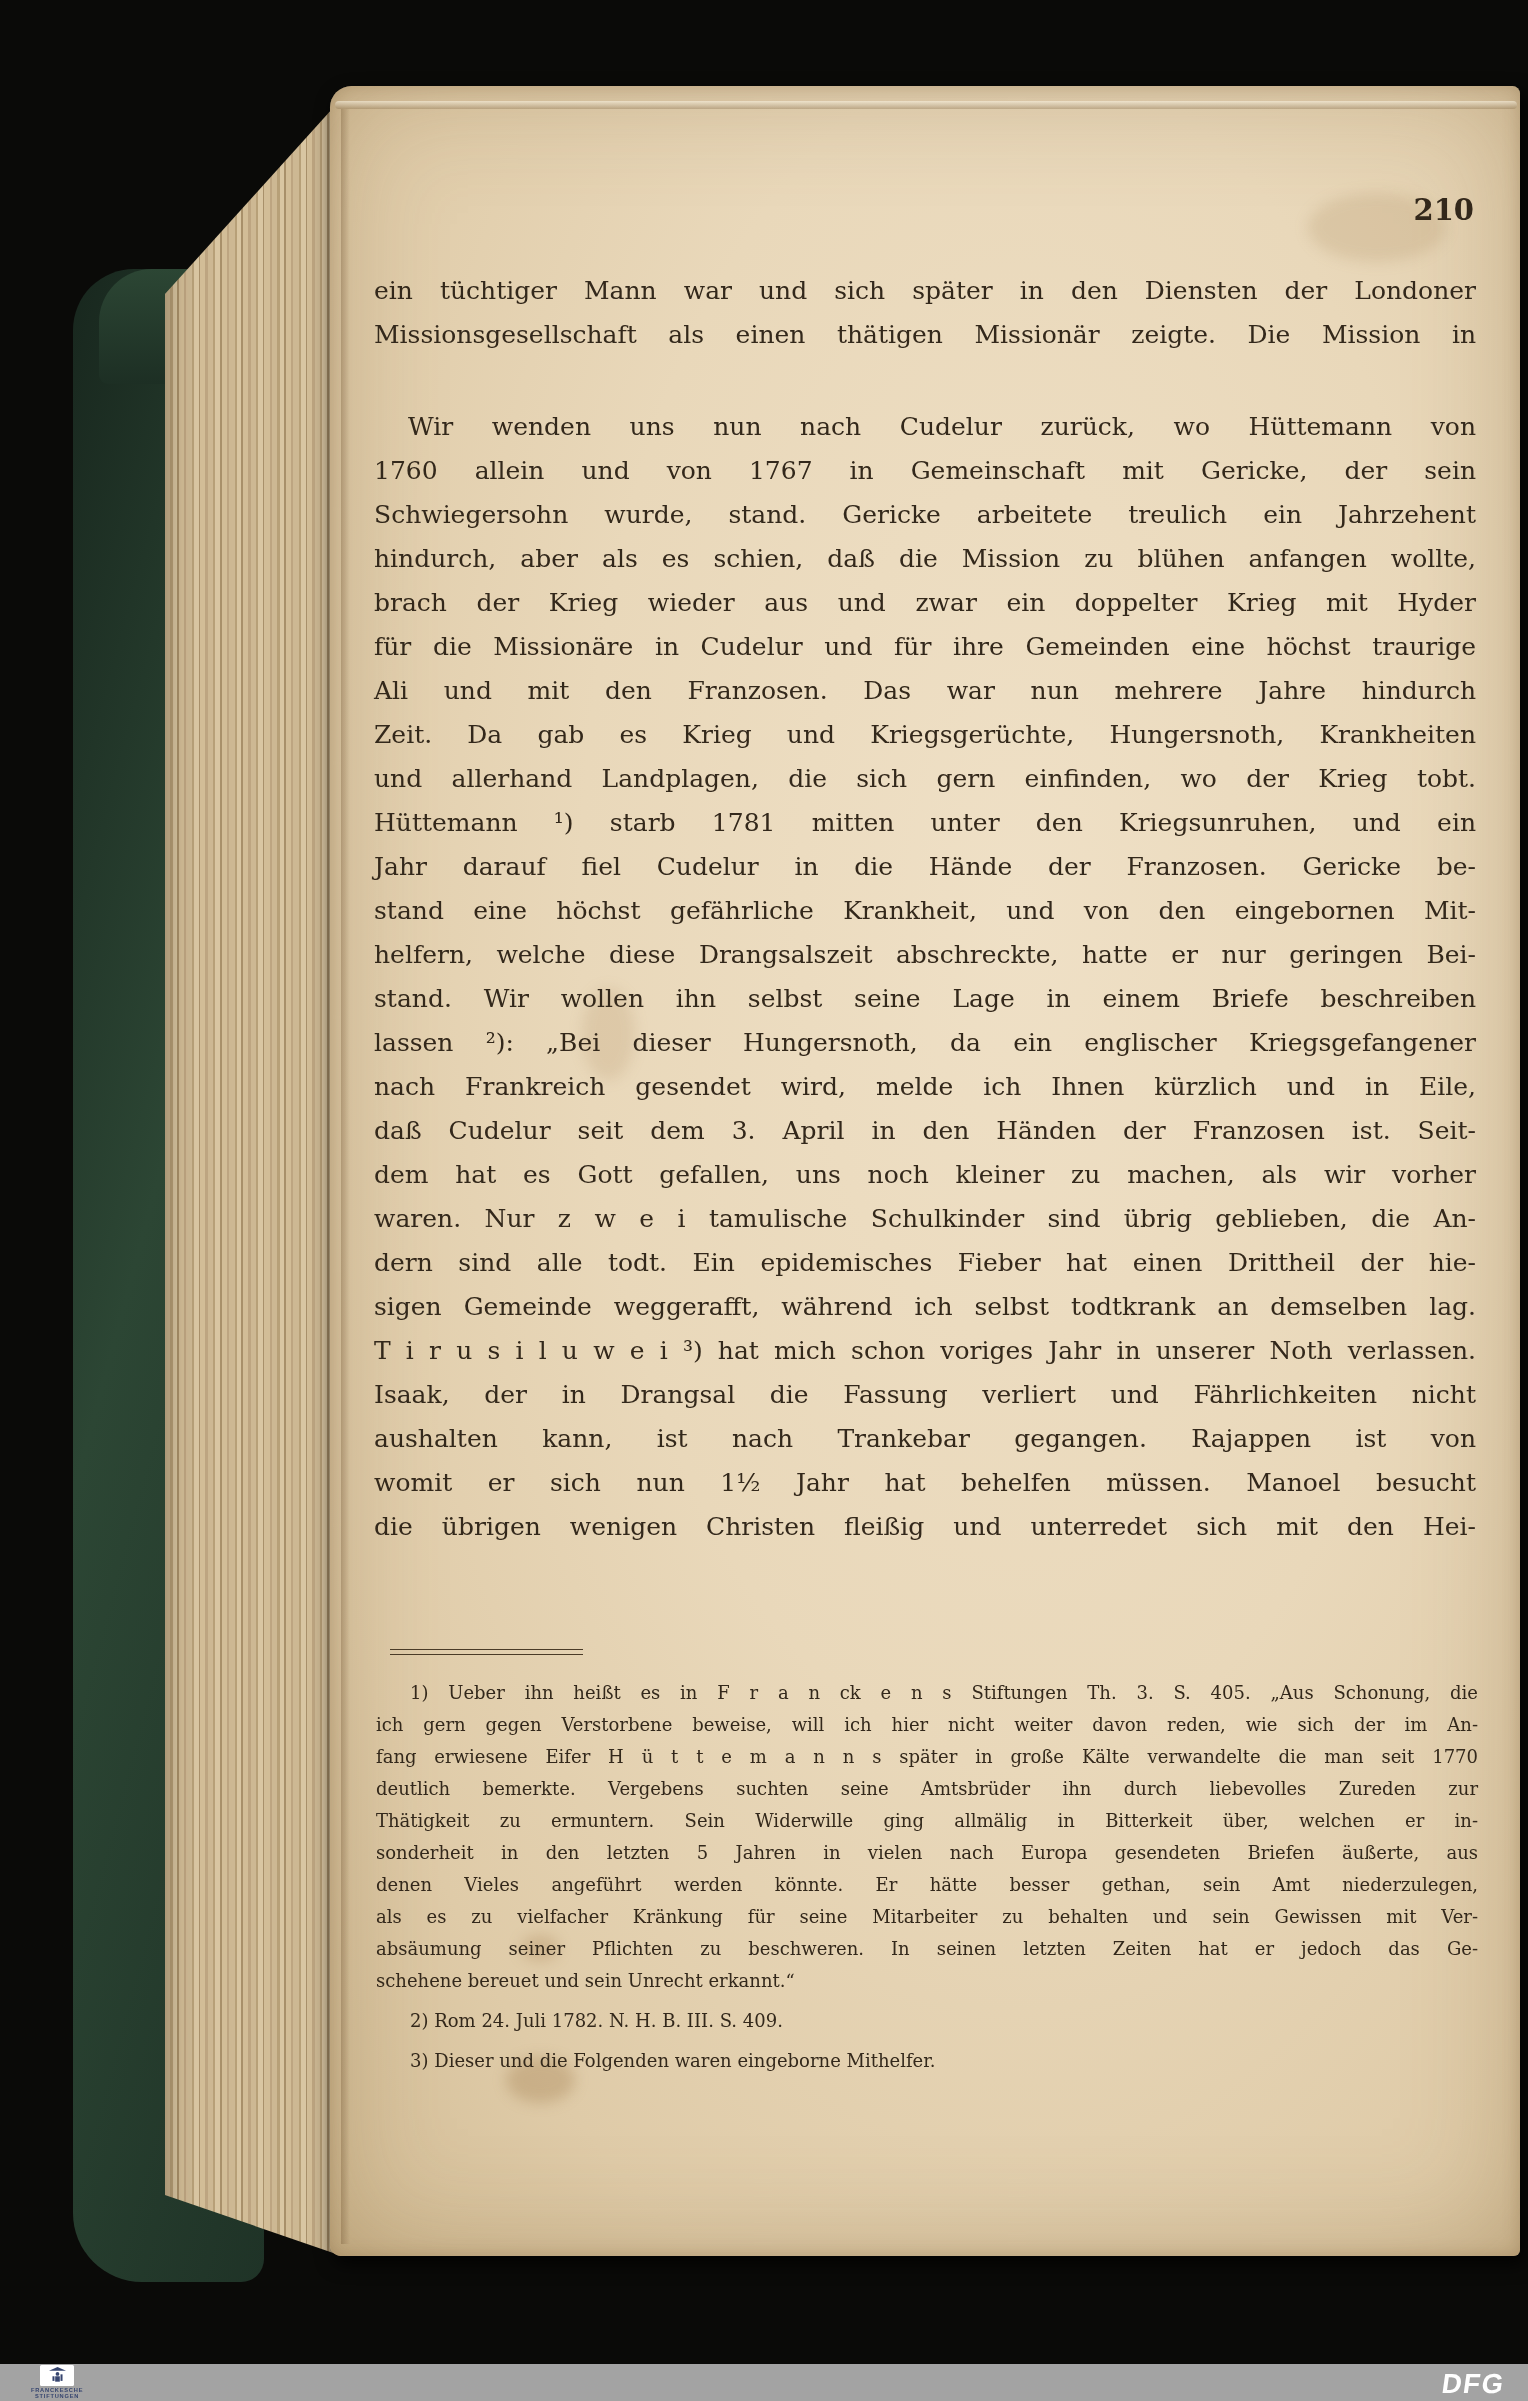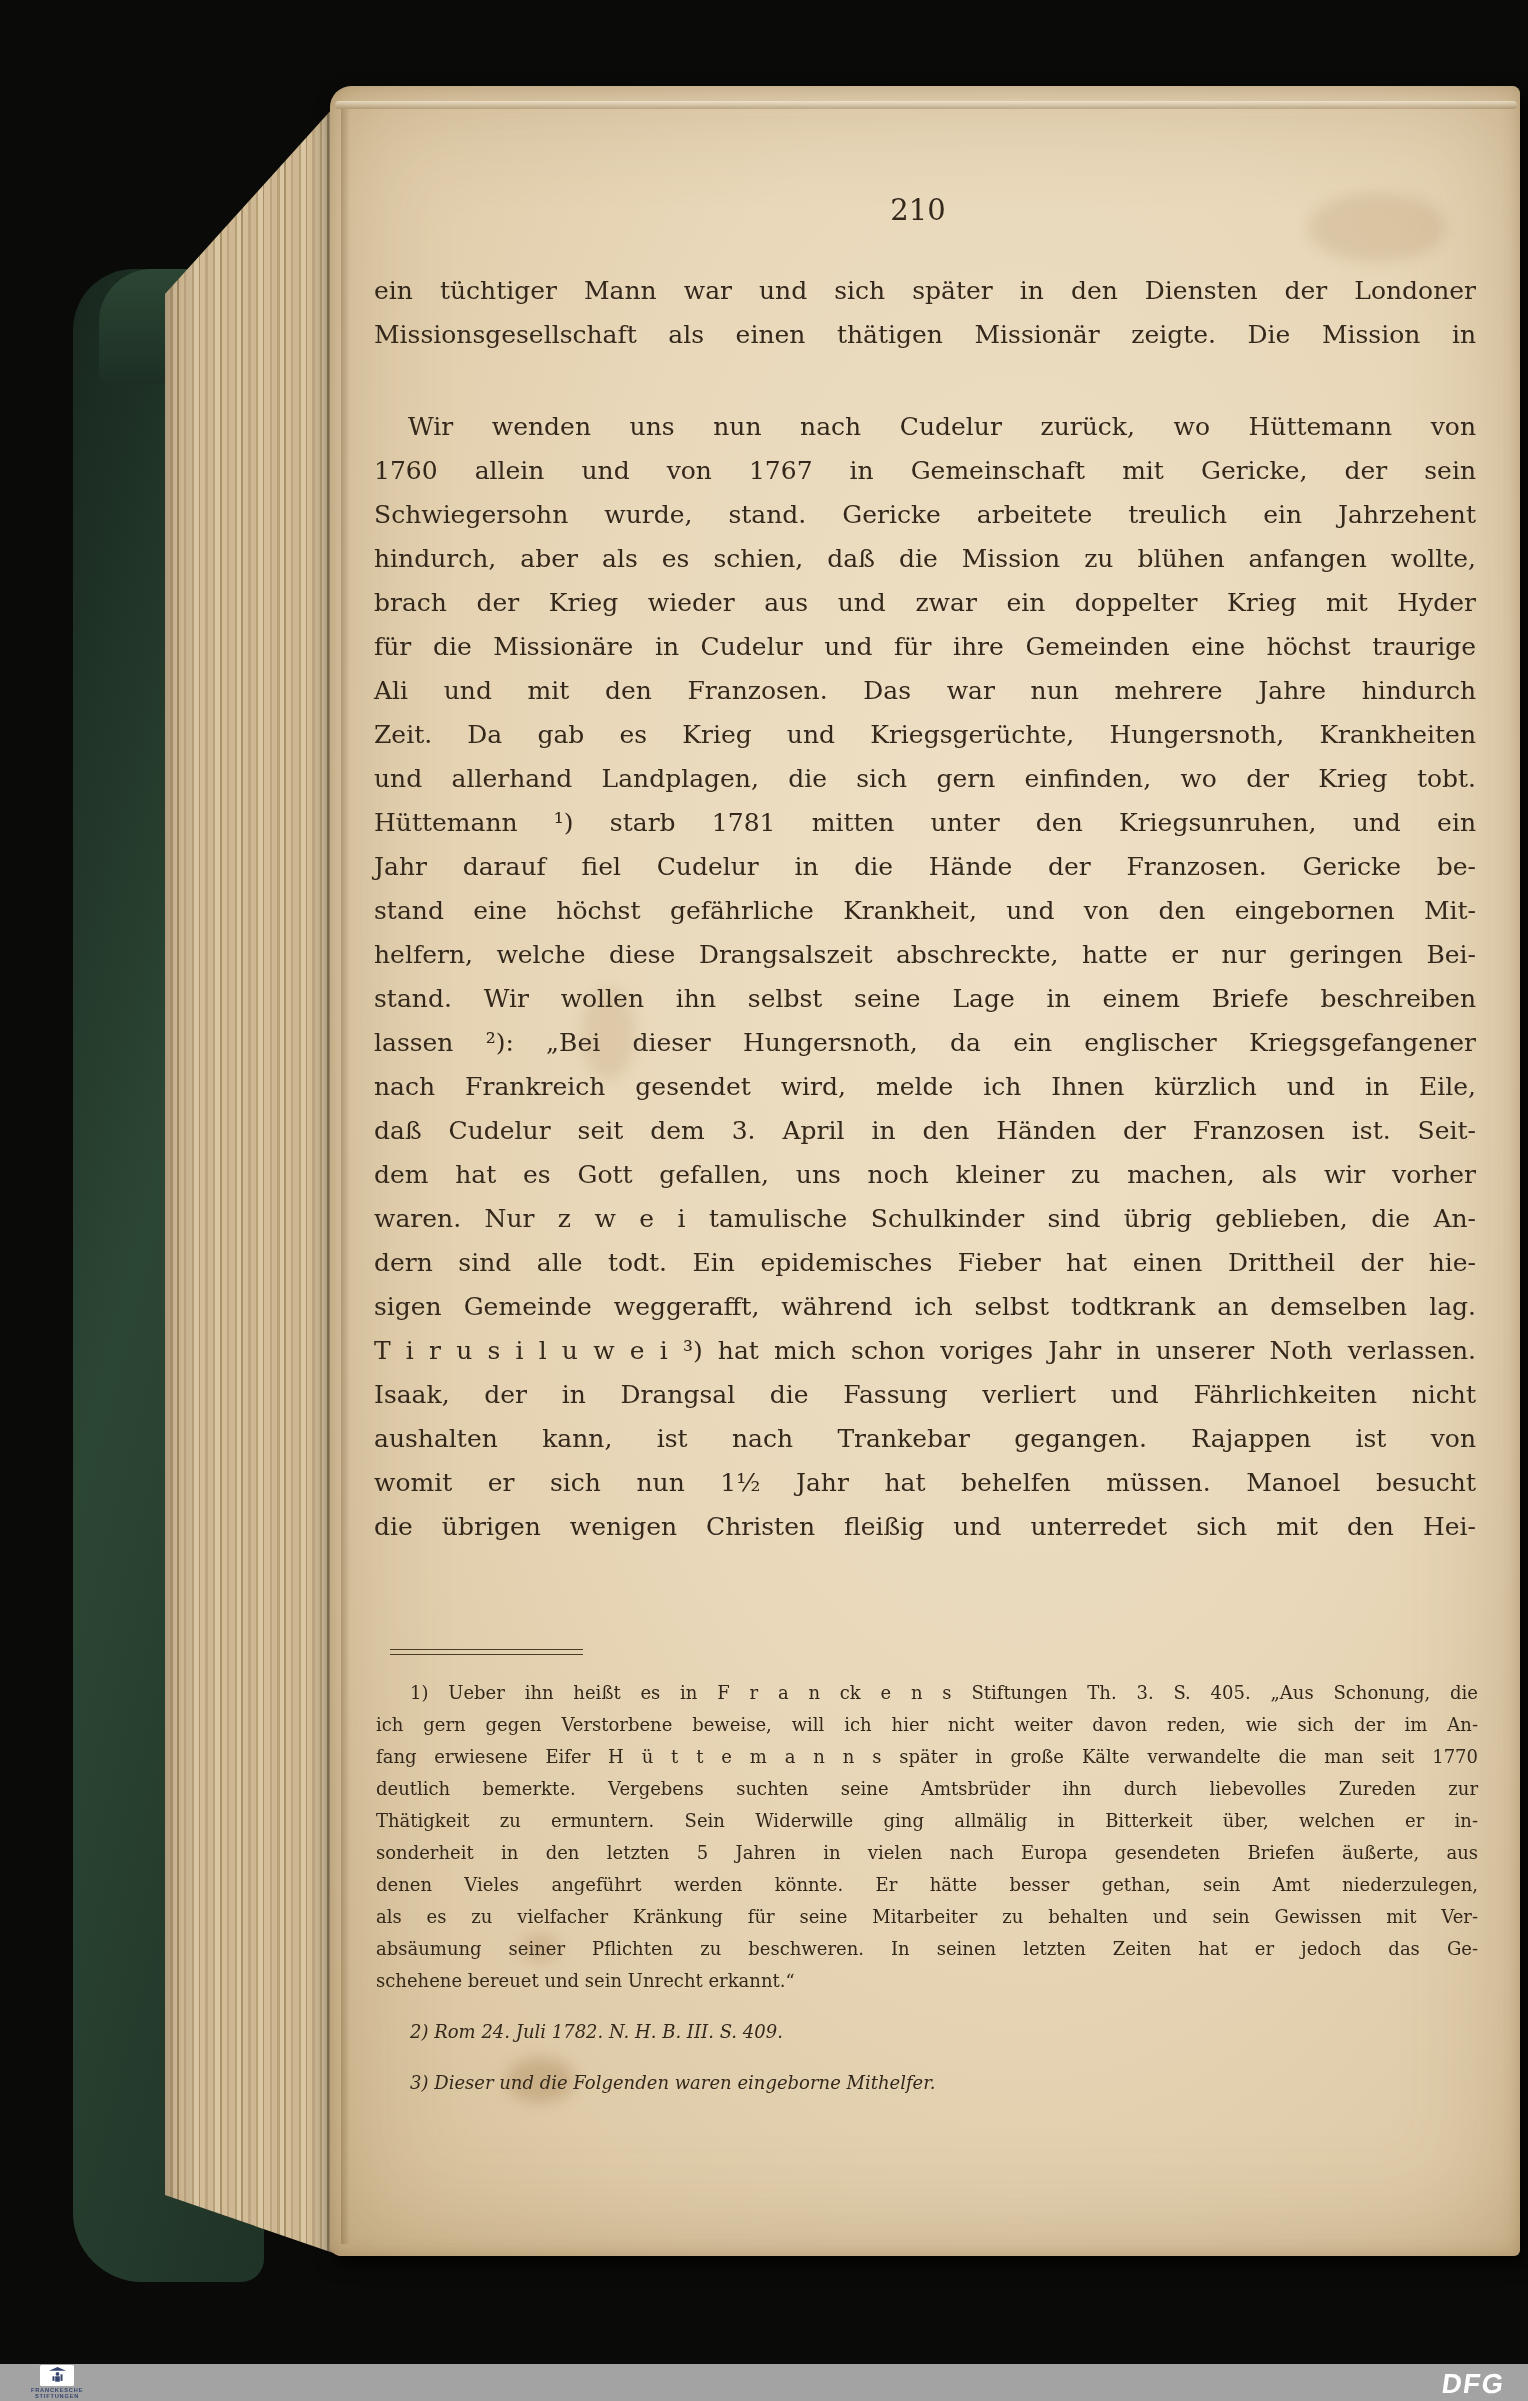--- a/index.html
+++ b/index.html
@@ -28,32 +28,32 @@
       background:linear-gradient(180deg,rgba(255,250,235,.55),rgba(105,78,42,.28));
       border-radius:7.6px;}
   .page::after{content:"";position:absolute;left:10.7px;top:23px;bottom:12.2px;width:9.2px;
       background:linear-gradient(90deg,rgba(100,72,38,.30),rgba(100,72,38,0));}
   .stain{position:absolute;border-radius:50%;filter:blur(6.9px);pointer-events:none;}
   .s1{left:176px;top:1971px;width:69px;height:46px;background:rgba(140,95,45,.25);}
   .s2{left:191px;top:1849px;width:38px;height:26px;background:rgba(140,95,45,.22);}
   .s3{left:978px;top:107px;width:138px;height:69px;background:rgba(150,110,60,.16);}
   .s4{left:252px;top:902px;width:53px;height:92px;background:rgba(150,105,55,.14);}
 
-  .page-number{position:absolute;left:38px;width:1100px;top:107px;text-align:center;
-      font-size:29px;font-weight:normal;color:var(--ink,#33281b);}
+  .page-number{position:absolute;left:44px;width:1100px;top:107px;text-align:right;
+      font-size:29px;font-weight:bold;color:var(--ink,#33281b);}
   .main-text{position:absolute;left:44px;width:1102px;top:183px;color:var(--ink,#33281b);}
   .main-text .line{height:44px;line-height:44px;font-size:25px;white-space:normal;
       text-align:justify;text-align-last:justify;overflow:visible;}
   .line.end{text-align-last:left;}
   .line.indent{text-indent:34px;margin-top:48px;}
   .fn-sep{position:absolute;left:60px;top:1563px;width:193px;height:3.8px;
       border-top:1.5px solid #4a3b27;border-bottom:1.5px solid #4a3b27;}
   .footnotes{position:absolute;left:46px;width:1102px;top:1591px;color:var(--ink,#33281b);}
   .footnote{margin:0;}
-  .footnote + .footnote{margin-top:19px;font-style:italic;}
+  .footnote + .footnote{margin-top:8px;}
   .fn-line{height:32px;line-height:32px;font-size:18px;text-align:justify;text-align-last:justify;}
   .fn-line.end{text-align-last:left;}
   .fn-line.indent{text-indent:34px;}
 
   
   .footer-bar{position:absolute;left:0;bottom:0;width:1528px;height:37px;background:var(--footer_bar,#a3a3a3);}
   .fs-logo{position:absolute;left:7.6px;top:0.8px;width:99px;text-align:center;}
   .fs-box{width:34px;height:21.4px;margin:0 auto;background:#fff;border-radius:1.5px;
       display:flex;align-items:center;justify-content:center;}
   .fs-text{margin-top:0.8px;font-family:"Liberation Sans",sans-serif;font-size:5.7px;line-height:6.1px;

